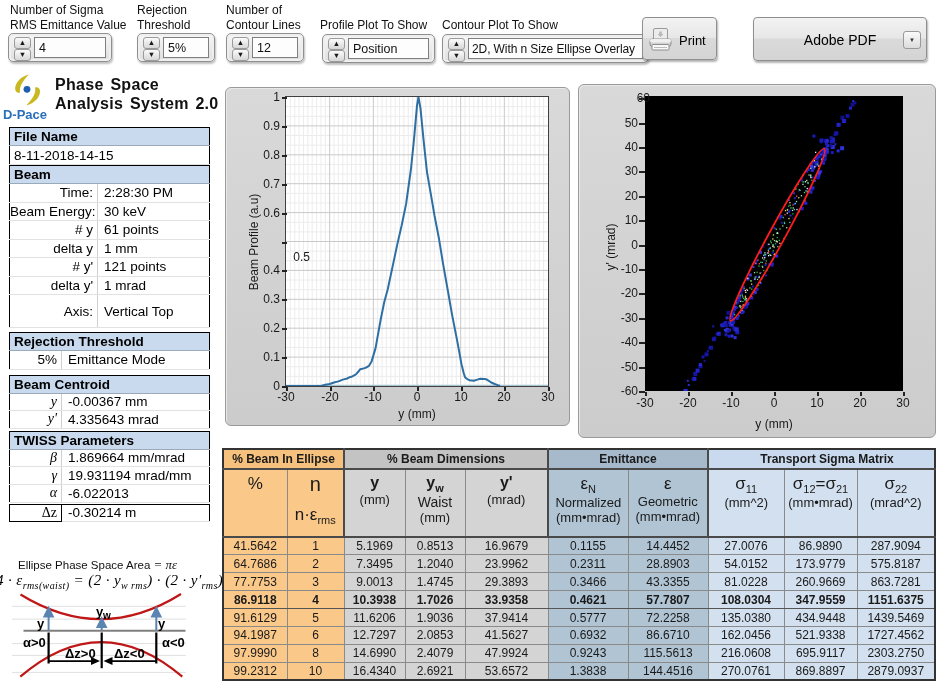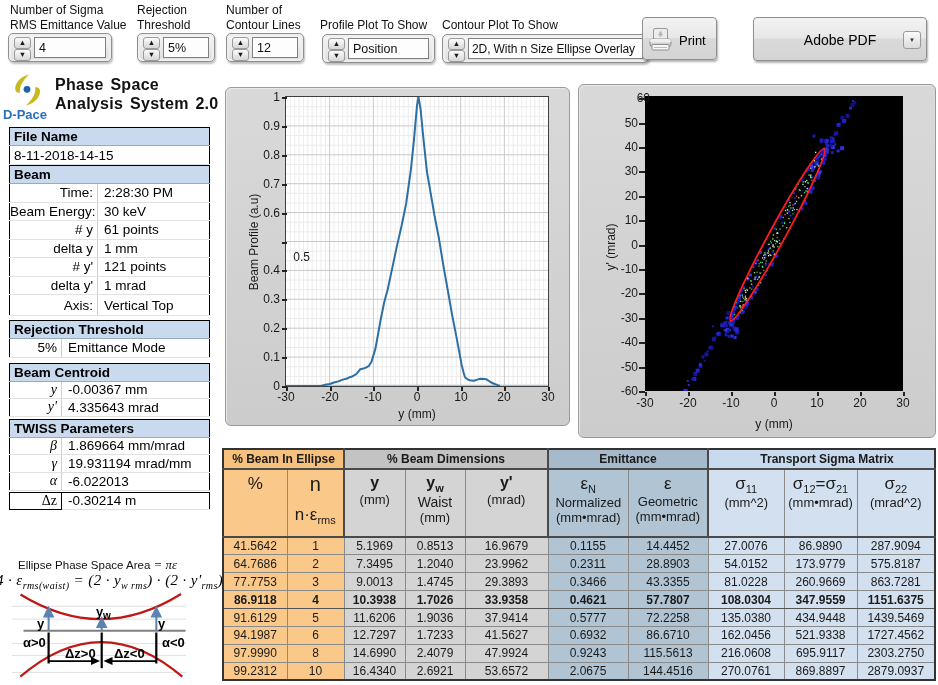--- a/index.html
+++ b/index.html
@@ -157,21 +157,21 @@
             <td class="sv">1 mm</td>
           </tr>
 <tr style="height:18.5px">
             <td class="sl"># y'</td>
             <td class="sv">121 points</td>
           </tr>
 <tr style="height:18.5px">
             <td class="sl">delta y'</td>
             <td class="sv">1 mrad</td>
           </tr>
-<tr style="height:21px">
+<tr style="height:33px">
             <td class="sl">Axis:</td>
             <td class="sv">Vertical Top</td>
           </tr>
 </tbody>
       </table>
 <div style="height:4px"></div>
 <table class="stab" style="">
         <colgroup>
           <col style="width:52px">
           <col>
@@ -1044,21 +1044,21 @@
           <td class="e">0.5777</td>
           <td class="e">72.2258</td>
           <td class="b">135.0380</td>
           <td class="b">434.9448</td>
           <td class="b">1439.5469</td>
         </tr>
 <tr>
           <td class="o">94.1987</td>
           <td class="o">6</td>
           <td class="g">12.7297</td>
-          <td class="g">1.7233</td>
+          <td class="g">2.0853</td>
           <td class="g">41.5627</td>
           <td class="e">0.6932</td>
           <td class="e">86.6710</td>
           <td class="b">162.0456</td>
           <td class="b">521.9338</td>
           <td class="b">1727.4562</td>
         </tr>
 <tr>
           <td class="o">97.9990</td>
           <td class="o">8</td>
@@ -1070,21 +1070,21 @@
           <td class="b">216.0608</td>
           <td class="b">695.9117</td>
           <td class="b">2303.2750</td>
         </tr>
 <tr>
           <td class="o">99.2312</td>
           <td class="o">10</td>
           <td class="g">16.4340</td>
           <td class="g">2.6921</td>
           <td class="g">53.6572</td>
-          <td class="e">2.0675</td>
+          <td class="e">1.3838</td>
           <td class="e">144.4516</td>
           <td class="b">270.0761</td>
           <td class="b">869.8897</td>
           <td class="b">2879.0937</td>
         </tr>
 </tbody>
     </table>
 
 </div>
 </body></html>

